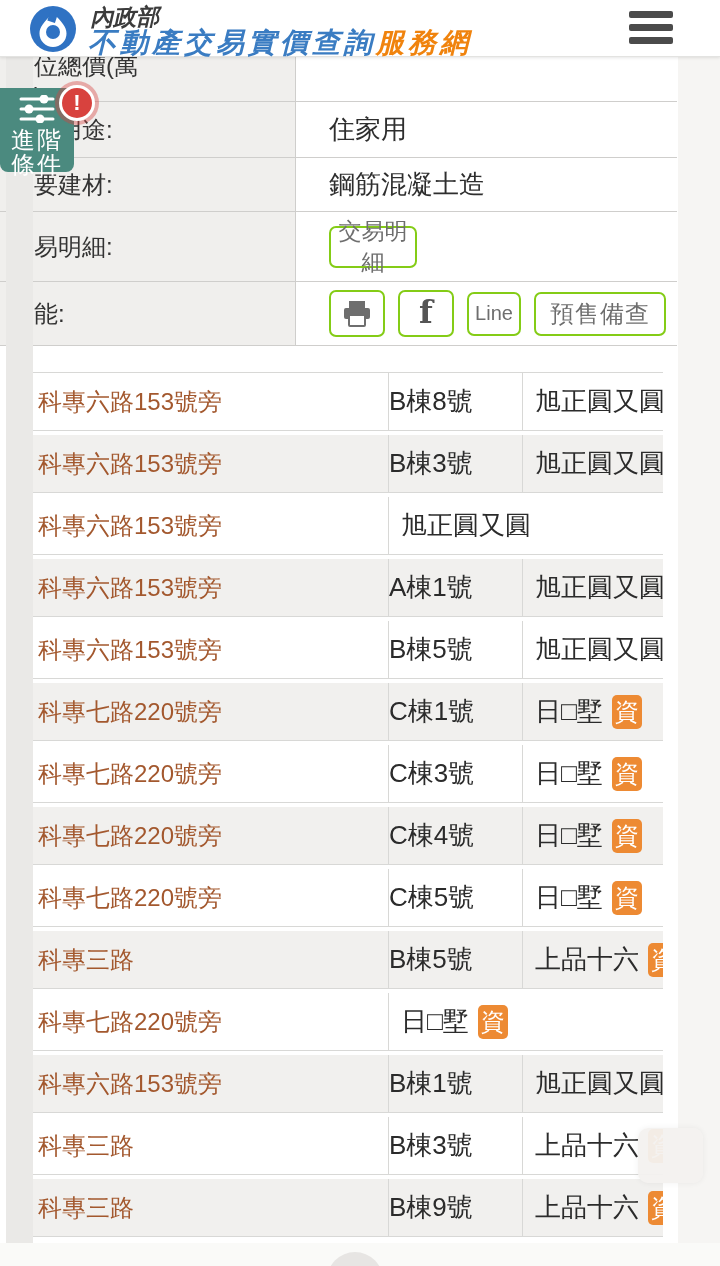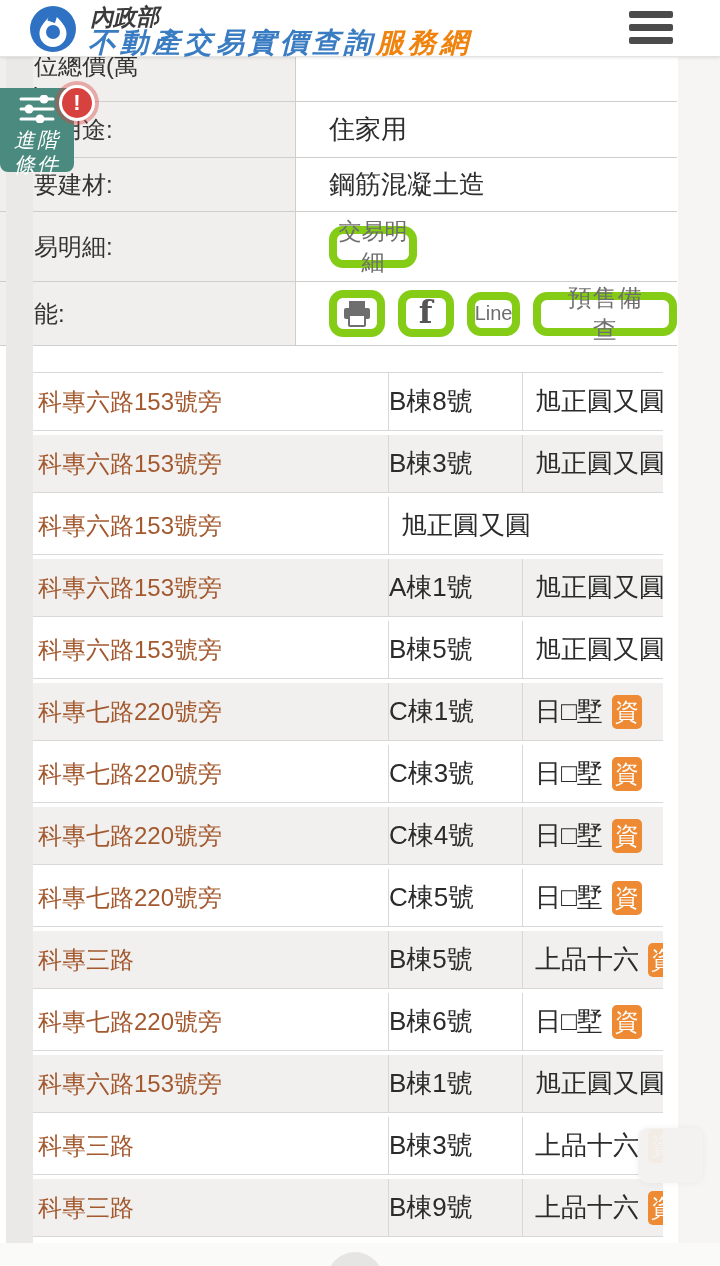--- a/index.html
+++ b/index.html
@@ -34,35 +34,35 @@
   .dlabel { width:321px; background:#f0efed; border-right:1px solid #cfcecc; padding-left:35px;
             font-size:24px; color:#333; display:flex; align-items:center; }
   .dvalue { flex:1; background:#fff; padding-left:33px; font-size:26px; color:#2e2e2e;
             display:flex; align-items:center; }
   .drow.r1 { height:45px; overflow:hidden; }
   .drow.r1 .dlabel { align-items:flex-start; }
   .drow.r1 .label-wrap { position:relative; top:-6px; line-height:30px; width:150px; }
   .drow.r2 { height:56px; } .drow.r3 { height:54px; }
   .drow.r4 { height:70px; } .drow.r5 { height:64px; }
 
-  .ui-btn { border:8px solid #84cc16; border-radius:14px; background:#fff; color:#6e6e6e;
+  .ui-btn { border:2px solid #84cc16; border-radius:7px; background:#fff; color:#6e6e6e;
             font-size:23px; display:inline-flex; align-items:center; justify-content:center;
             cursor:pointer; font-family:inherit; }
   .btn-detail { width:88px; height:42px; }
   .fn-group { display:flex; gap:13px; align-items:center; }
   .btn-print { width:56px; height:47px; }
   .btn-fb { width:56px; height:47px; font-family:"DejaVu Serif","Liberation Serif",serif;
             font-size:32px; font-weight:bold; color:#555; padding-bottom:4px; }
   .btn-line { width:54px; height:44px; font-size:20px; }
   .btn-presale { height:44px; padding:0 14px; font-size:24px; letter-spacing:1px; }
 
   
   .adv-btn { position:absolute; left:0; top:88px; width:74px; height:84px; background:#4b8a7f;
              border-radius:0 8px 8px 8px; z-index:30; cursor:pointer; color:#fff; text-align:center; }
-  .adv-btn .txt { font-size:21px; line-height:25px; letter-spacing:2px;font-style:italic; }
+  .adv-btn .txt { font-size:24px; line-height:25px; letter-spacing:2px; }
   .adv-btn svg { margin-top:7px; }
   .alert-badge { position:absolute; left:59px; top:85px; width:36px; height:36px; border-radius:50%;
                  background:#d8423e; border:3px solid #fff; box-shadow:0 0 0 4px rgba(216,66,62,.40);
                  z-index:31; color:#fff; font-weight:bold; font-size:22px; line-height:30px; text-align:center; }
 
   
   .results { position:absolute; left:18px; top:372px; width:645px; z-index:5; border-top:1px solid #d8d8d6; }
   .rrow { display:flex; height:58px; border-bottom:1px solid #d8d8d6; margin-bottom:4px; background:#fff; cursor:pointer; }
   .rrow.alt { background:#f1f0ee; }
   .c1 { width:370px; position:relative; overflow:hidden; display:flex; align-items:center; padding-left:20px; }
@@ -287,23 +287,20 @@
       </div>
     </div>
 
     <div class="rrow has-badge">
       <div class="c1">
         <span class="rowicon">
             <span class="dot"></span>
           </span>
         <a class="addr">科專七路220號旁</a>
       </div>
-      <div class="c2">
-          <span class="unit">B棟6號</span>
-        </div>
       <div class="c3">
         <span class="proj">日□墅</span>
         <span class="badge">資</span>
       </div>
     </div>
 
     <div class="rrow alt">
       <div class="c1">
         <span class="rowicon">
             <span class="dot"></span>

